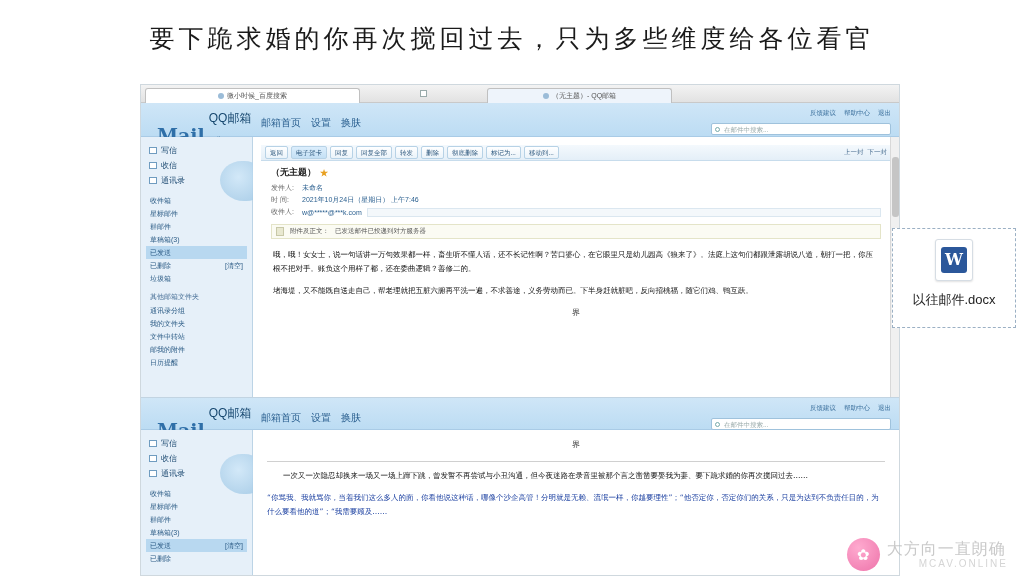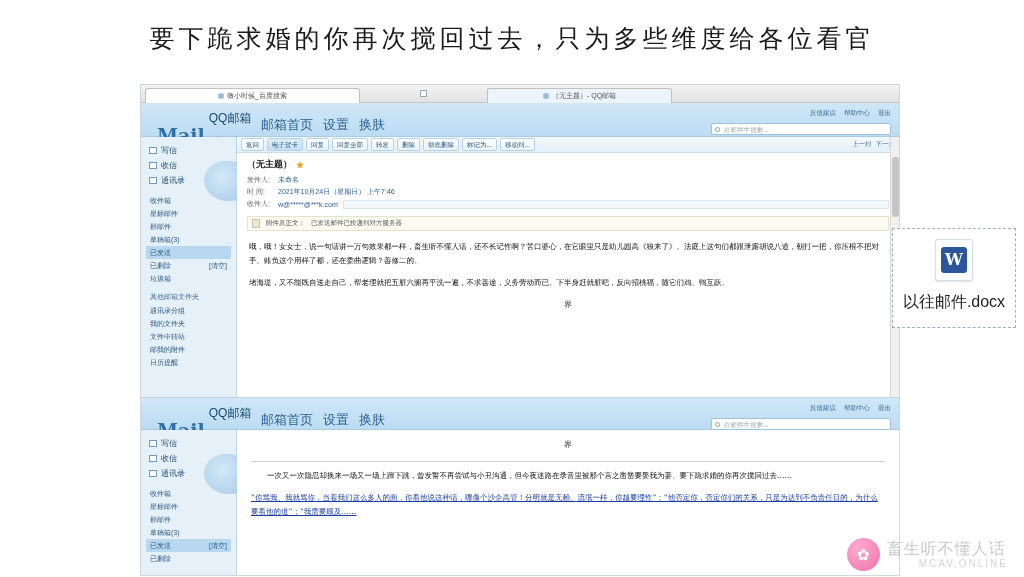--- a/index.html
+++ b/index.html
@@ -83,21 +83,21 @@
     font-family:"DejaVu Serif", serif;
     font-size:19px; font-weight:bold; color:#2f6fa8;
     line-height:18px;
   }
   .logo .qq {
     font-size:12px; color:#15466e; font-weight:normal; line-height:12px;
   }
   .logo .url { font-size:6px; color:#4a7da8; }
   .headlinks {
     position:absolute; left:120px; top:13px;
-    font-size:13px; color:#2a5f8f;
+    font-size:10px; color:#2a5f8f;
     display:flex; gap:10px;text-align:right;
   }
   .headright {
     position:absolute; right:8px; top:6px;
     font-size:6.5px; color:#3a6f9c;
     display:flex; gap:8px;
   }
   .searchbox {
     position:absolute; right:8px; top:20px;
     width:180px; height:12px;
@@ -107,21 +107,21 @@
     padding-left:12px;
   }
   .searchbox .mag {
     position:absolute; left:3px; top:3px; width:5px;height:5px;
     border:1px solid #7aa; border-radius:50%;
   }
 
   
   .body2col { display:flex; height:calc(100% - 34px); }
   .sidebar {
-    width:96px;
+    width:112px;
     background:#e6f0f9;
     border-right:1px solid #bcd4e6;
     padding:6px 5px;
     font-size:7px;
     color:#2b4f70;
     position:relative;
   }
   .compose-list { margin-bottom:6px; }
   .compose-list div {
     display:flex; align-items:center; gap:4px;
@@ -142,21 +142,21 @@
     width:46px;height:40px;
     background:radial-gradient(circle at 40% 40%, #cfe7f8 0%, #a8cde8 70%, #8fbcdd 100%);
     border-radius:50% 50% 45% 55%;
     opacity:.85;
   }
 
   .content {
     flex:1;
     background:#ffffff;
     position:relative;
-    padding:0;
+    padding:8px;
   }
   .toolbar {
     height:16px;
     background:linear-gradient(#f4f9fd,#e4eff8);
     border-bottom:1px solid #c7dcec;
     display:flex; align-items:center; gap:3px;
     padding:0 4px;
     font-size:6.5px; color:#2c577d;
   }
   .tbtn {
@@ -220,21 +220,21 @@
   .botcontent {
     flex:1; background:#fff; padding:8px 14px;
     font-size:7.5px; line-height:1.85; color:#111;
     font-family:"DejaVu Sans", sans-serif;
     position:relative;
   }
   .botcontent .hr {
     border-top:1px solid #d0d0d0; margin:8px 0 6px 0;
   }
   .centermark { text-align:center; font-size:8px; color:#333; margin-bottom:2px; }
-  .quote { color:#1a3fa0;text-decoration:underline; }
+  .quote { color:#1a3fa0; }
   .indent { text-indent:16px; }
 
   
   .doccard {
     position:absolute;
     left:892px; top:228px;
     width:124px; height:100px;
     border:1px dashed #9bb0c4;
     background:#ffffff;
     display:flex; flex-direction:column; align-items:center;
@@ -249,21 +249,21 @@
     position:relative;
   }
   .wicon .wbox {
     width:26px;height:26px;background:#2b579a;border-radius:3px;
     color:#fff;font-family:"DejaVu Serif", serif;font-weight:bold;
     font-size:16px;display:flex;align-items:center;justify-content:center;
     line-height:26px;
   }
   .docname {
     margin-top:9px;
-    font-size:16px; color:#222; text-align:center; line-height:1.5;
+    font-size:13px; color:#222; text-align:center; line-height:1.5;
     width:100%;
   }
 
   
   .watermark {
     position:absolute; right:16px; bottom:6px;
     display:flex; align-items:center; gap:7px;
     opacity:.75;
   }
   .wm-badge {
@@ -522,16 +522,16 @@
 <div class="doccard">
   <div class="wicon">
     <div class="wbox">W</div>
   </div>
   <div class="docname">以往邮件.docx</div>
 </div>
 
 <div class="watermark">
   <div class="wm-badge">✿</div>
   <div class="wm-text">
-    <span class="wm-main">畜生听不懂人话</span>
+    <span class="wm-main">大方向一直朗确</span>
     <span class="wm-sub">MCAV.ONLINE</span>
   </div>
 </div>
 
 </body></html>

